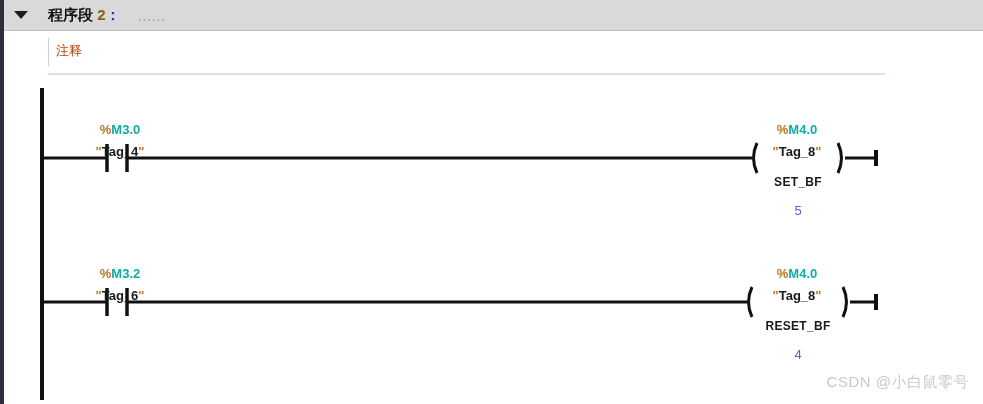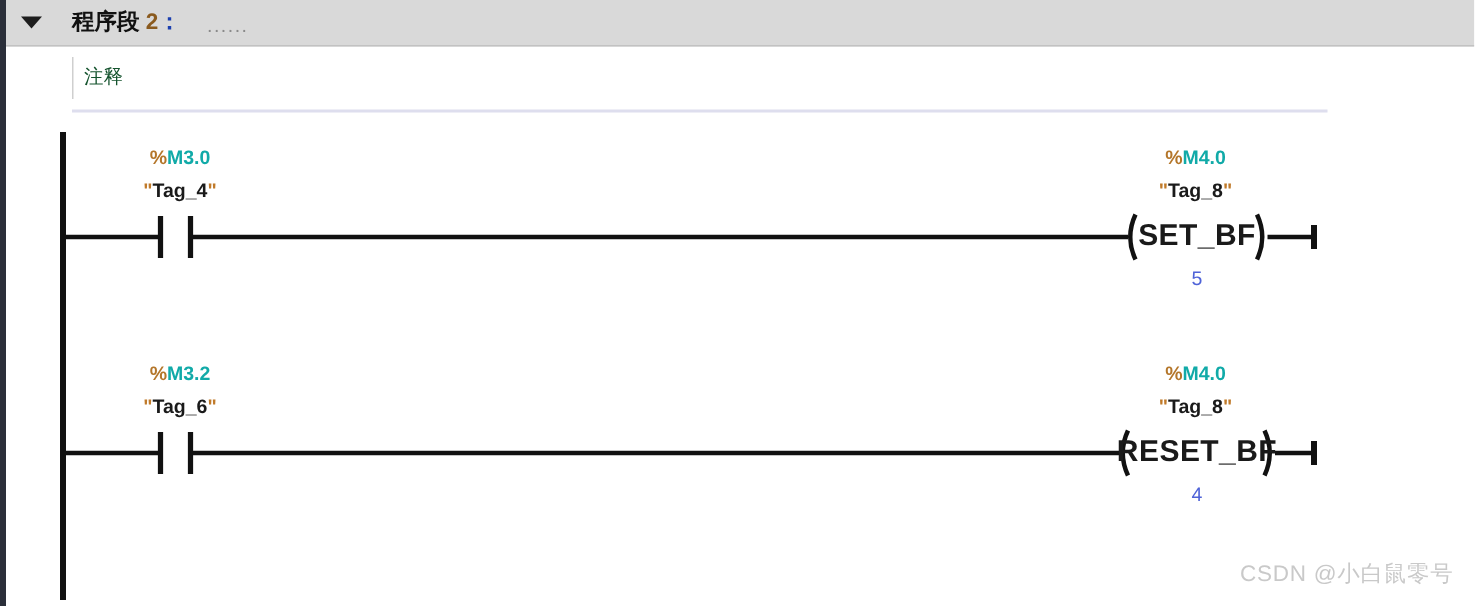--- a/index.html
+++ b/index.html
@@ -84,21 +84,21 @@
     top: 38px;
     width: 300px;
     height: 28px;
     border-left: 1px solid #cfcfcf;
   }
   .comment-text {
     position: absolute;
     left: 7px;
     top: 3px;
     font-size: 13px;
-    color: #14532d;
+    color: #c2410c;
     line-height: 20px;
     white-space: nowrap;
   }
   .comment-divider {
     position: absolute;
     left: 48px;
     top: 73px;
     width: 837px;
     height: 2px;
     background: #dedeee;
@@ -117,31 +117,32 @@
 
   
   .lbl {
     position: absolute;
     font-size: 13px;
     font-weight: bold;
     white-space: nowrap;
     line-height: 16px;
     text-align: center;
     transform: translateX(-50%);
+    margin-top: 25px;
   }
   .lbl-addr { color: #11aaa8; }
   .lbl-addr .pct { color: #b4762a; }
   .lbl-tag {
     font-weight: bold;
     color: #1a1a1a;
   }
   .lbl-tag .q { color: #c07a2a; }
   .lbl-op {
     font-weight: bold;
-    font-size: 20px;
+    font-size: 12px;
     color: #1a1a1a;
     letter-spacing: 0.3px;
   }
   .lbl-val {
     font-weight: normal;
     font-size: 13px;
     color: #4f63d8;
   }
 
   

